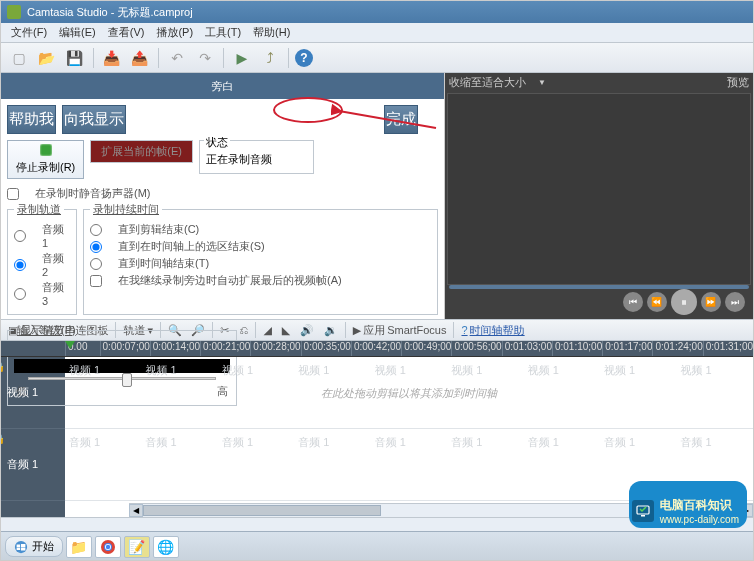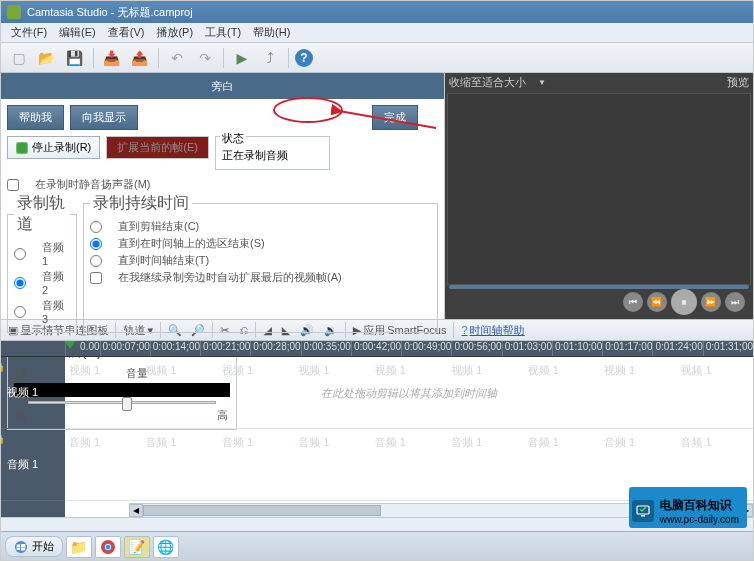--- a/index.html
+++ b/index.html
@@ -23,28 +23,28 @@
 .main-area { display: flex; height: 246px; }
 .left-panel { flex: 1; background: #fff; border-right: 1px solid #ccc; position: relative; }
 .right-panel { width: 308px; background: #404040; position: relative; }
 
 
 .section-header { background: #4a6a8a; color: #fff; height: 26px; display: flex; align-items: center; justify-content: center; font-size: 11px; }
 
 
 .left-content { padding: 6px; }
 .btn-row { display: flex; gap: 6px; margin-bottom: 6px; align-items: flex-start; }
-.btn { background: linear-gradient(#6a8aa8, #4a6a88); color: #fff; border: 1px solid #3a5a78; padding: 4px 11px; font-size: 11px; cursor: pointer; }
+.btn { background: linear-gradient(#6a8aa8, #4a6a88); color: #fff; border: 1px solid #3a5a78; padding: 4px 1px; font-size: 15px; cursor: pointer; }
 .btn-finish { margin-left: auto; margin-right: 20px; }
-.record-btn { background: linear-gradient(#fafcff, #e8eef5); border: 1px solid #a0b0c0; padding: 3px 8px; display: inline-flex; align-items: center; gap: 4px; font-size: 11px; }
+.record-btn { background: linear-gradient(#fafcff, #e8eef5); border: 1px solid #a0b0c0; padding: 3px 8px; display: inline-flex; align-items: center; gap: 4px; font-size: 11px; flex-direction: column; }
 .record-btn .rec-dot { width: 12px; height: 12px; background: #3aa03a; border-radius: 2px; box-shadow: inset 0 0 2px #fff; }
 .disabled-btn { background: #7f1d1d; border: 1px solid #c0c8d0; color: #909090; padding: 3px 10px; font-size: 11px; }
 
 fieldset { border: 1px solid #c0c8d0; padding: 4px 6px 6px; margin-bottom: 4px; font-size: 11px; }
-legend { padding: 0 3px; font-size: 16px; color: #555; }
+legend { padding: 0 3px; font-size: 11px; color: #555; text-decoration: underline; }
 .checkbox-row, .radio-row { display: flex; align-items: center; gap: 16px; padding: 1px 0; font-size: 11px; color: #555; }
 input[type=checkbox], input[type=radio] { width: 12px; height: 12px; }
 
 .two-col { display: flex; gap: 6px; }
 .col-left { width: 70px; }
 .col-right { flex: 1; }
 
 .status-box { border: 1px solid #c0c8d0; padding: 2px 6px 6px; font-size: 11px; width: 115px; }
 .status-label { position: relative; top: -8px; left: -2px; background: #fff; padding: 0 2px; font-size: 11px; }
 .slider-label-row { display: flex; justify-content: space-between; font-size: 11px; color: #555; padding: 0 2px; }
@@ -71,21 +71,21 @@
 
 
 .timeline-toolbar { background: linear-gradient(#f2f5f8, #e2e7ee); height: 22px; display: flex; align-items: center; padding: 0 4px; border-top: 1px solid #c0c8d0; border-bottom: 1px solid #c0c8d0; font-size: 11px; color: #555; gap: 4px; }
 .timeline-toolbar .tt-item { padding: 0 3px; display: inline-flex; align-items: center; gap: 2px; }
 .timeline-toolbar .tt-sep { width: 1px; height: 16px; background: #c0c8d0; }
 .tt-link { color: #2a5aaa; text-decoration: underline; }
 
 
 .timeline-ruler { background: #4a5a6a; height: 16px; display: flex; color: #ddd; font-size: 10px; position: relative; border-bottom: 1px solid #333; }
 .ruler-marker { position: absolute; left: 64px; top: 0; width: 0; height: 0; border-left: 5px solid transparent; border-right: 5px solid transparent; border-top: 8px solid #3aa03a; }
-.ruler-ticks { flex: 1; display: flex; text-align: right; }
+.ruler-ticks { flex: 1; display: flex; }
 .ruler-tick { flex: 1; padding-left: 2px; border-left: 1px solid #6a7a8a; white-space: nowrap; }
 
 
 .timeline-tracks { background: #fff; height: 160px; display: flex; }
 .track-headers { width: 64px; background: #4a5a6a; }
 .track-header { height: 72px; display: flex; align-items: center; padding-left: 6px; color: #fff; font-size: 11px; border-bottom: 1px solid #5a6a7a; position: relative; }
 .lock-icon { position: absolute; left: -8px; top: 4px; width: 10px; height: 10px; color: #ccc; font-size: 10px; }
 .track-body { flex: 1; position: relative; overflow: hidden; }
 .track-row { height: 72px; border-bottom: 1px solid #e0e4e8; position: relative; }
 .track-bg-labels { position: absolute; top: 6px; left: 0; right: 0; display: flex; color: #d0d4d8; font-size: 11px; }
@@ -93,21 +93,21 @@
 .drag-hint { position: absolute; left: 50%; top: 50%; transform: translate(-50%, -50%); color: #aaa; font-style: italic; font-size: 11px; }
 
 
 .status-strip { background: #e8eef5; height: 14px; border-top: 1px solid #c0c8d0; }
 .taskbar { background: linear-gradient(#d8e2ec, #c8d2dc); height: 30px; display: flex; align-items: center; padding: 0 4px; border-top: 1px solid #a0b0c0; }
 .taskbar .start { display: flex; align-items: center; gap: 4px; padding: 2px 8px; background: linear-gradient(#f0f4f8, #d8e2ec); border: 1px solid #b0c0d0; border-radius: 8px; font-size: 11px; }
 .taskbar .win-orb { width: 14px; height: 14px; }
 .taskbar .task-icon { width: 26px; height: 22px; margin-left: 3px; border: 1px solid #b0c0d0; background: #fff; display: inline-flex; align-items: center; justify-content: center; font-size: 14px; border-radius: 2px; }
 
 
-.watermark { position: absolute; right: 6px; bottom: 32px; background: #1a8acc; color: #000000; border-radius: 3px; padding: 10px 8px 3px 3px; display: flex; align-items: center; gap: 6px; font-size: 12px; }
+.watermark { position: absolute; right: 6px; bottom: 32px; background: #1a8acc; color: #fef9c3; border-radius: 12px; padding: 16px 8px 3px 3px; display: flex; align-items: center; gap: 6px; font-size: 12px; }
 .watermark .wm-icon { width: 22px; height: 22px; background: #106090; border-radius: 3px; display: inline-flex; align-items: center; justify-content: center; }
 .watermark .wm-url { font-size: 10px; display: block; }
 
 
 .hsb { position: absolute; bottom: 0; left: 64px; right: 0; height: 14px; background: #e8eef5; border-top: 1px solid #c0c8d0; display: flex; }
 .hsb .arrow { width: 14px; background: #d0d8e0; border: 1px solid #b0c0d0; display: inline-flex; align-items: center; justify-content: center; font-size: 8px; }
 .hsb .track { flex: 1; position: relative; }
 .hsb .thumb { position: absolute; left: 0; width: 40%; top: 1px; bottom: 1px; background: #c0c8d0; border: 1px solid #a0b0c0; }
 </style>
 </head>

